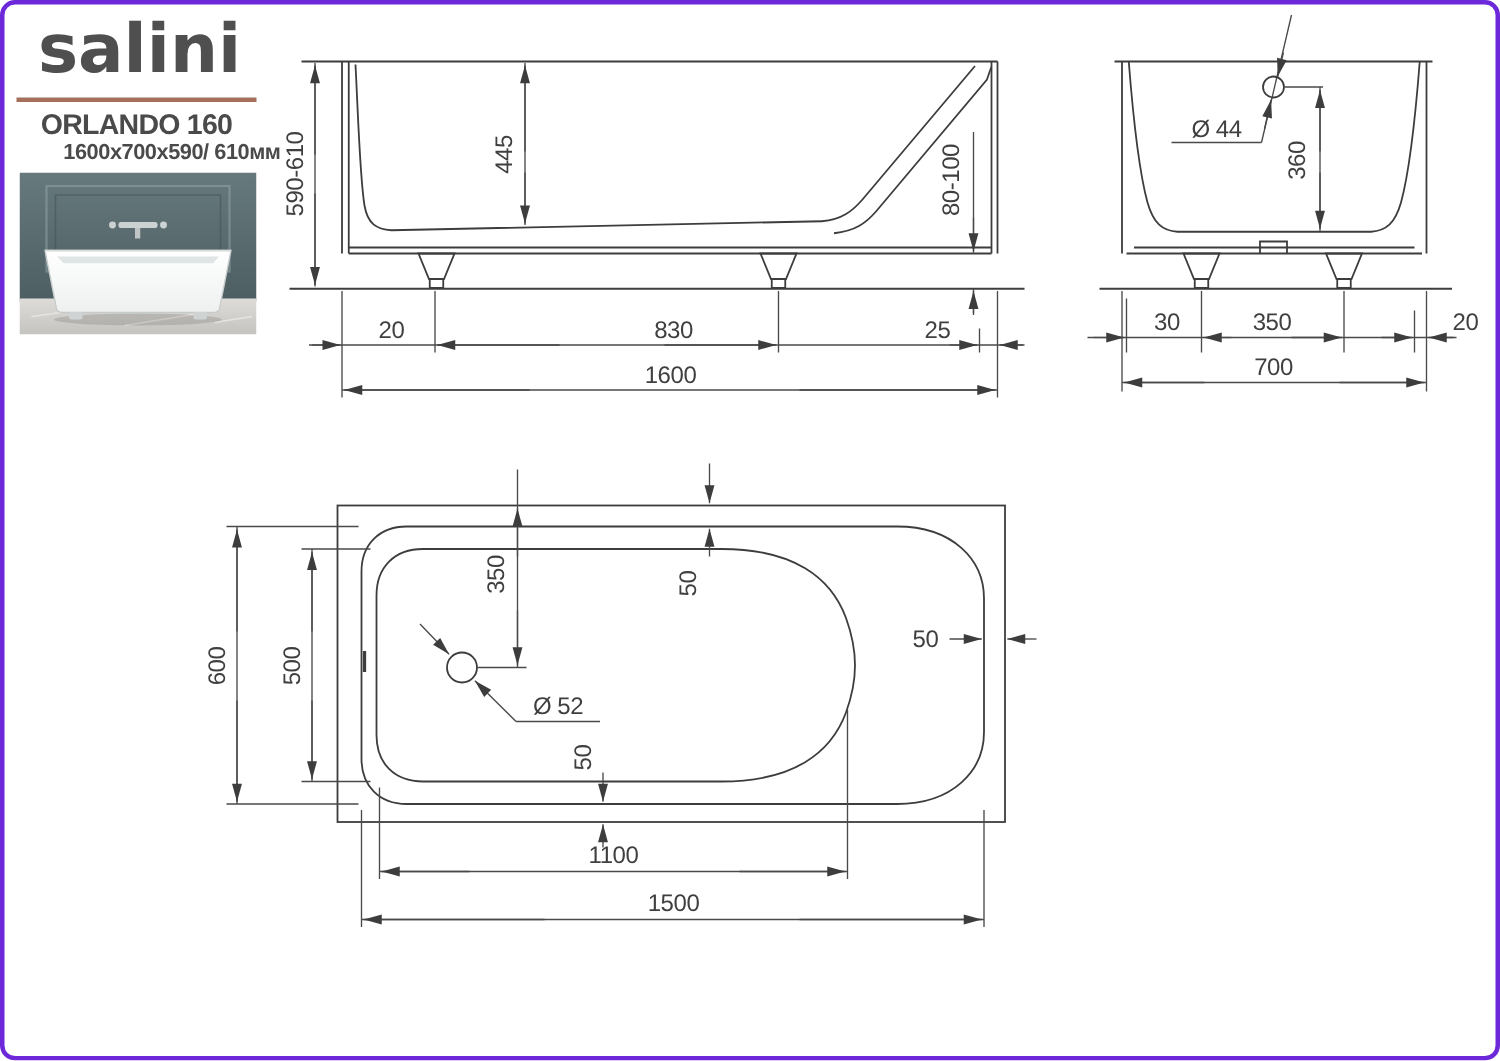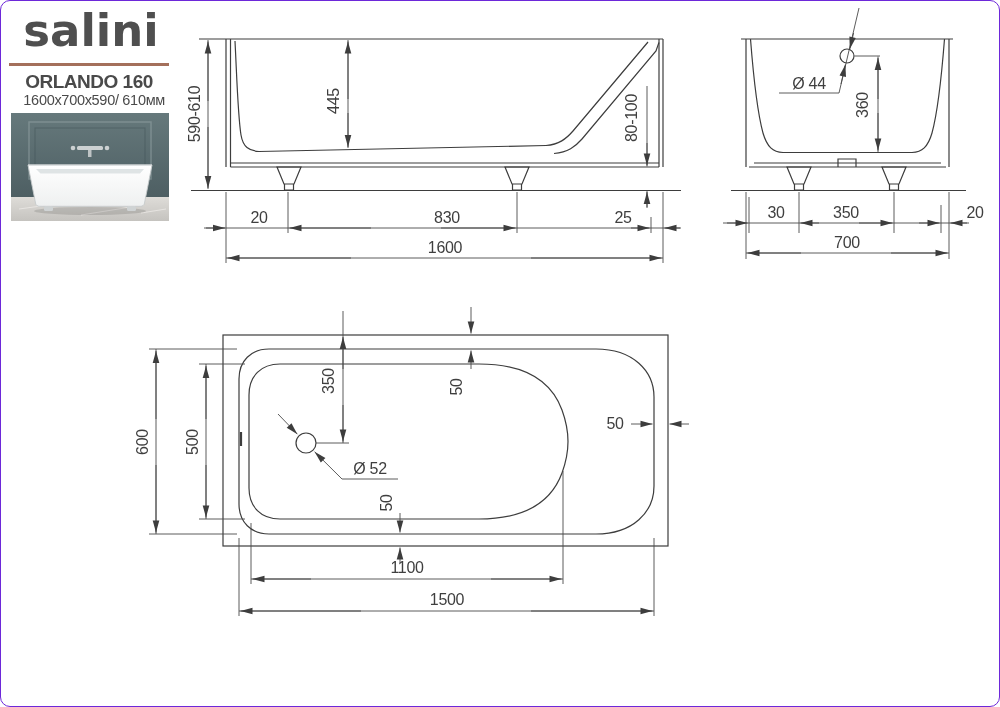--- a/index.html
+++ b/index.html
@@ -1,34 +1,34 @@
 <!DOCTYPE html>
 <html><head>
 <meta charset="utf-8">
 <style>
   html,body{margin:0;padding:0;background:#ffffff;}
   .page{
     position:relative;width:1000px;height:707px;background:#fff;
-    border:1px solid #6d28d9;border-radius:10px;box-sizing:border-box;
+    border:3px solid #6d28d9;border-radius:10px;box-sizing:border-box;
     overflow:hidden;font-family:"Liberation Sans",sans-serif;
   }
   .brand{position:absolute;left:0;top:0;width:178px;}
   .logo{
     position:absolute;left:12px;top:2px;width:156px;height:56px;
     font-family:"DejaVu Sans",sans-serif;font-weight:bold;font-size:45px;
     color:#4f4f4f;letter-spacing:0px;text-align:center;line-height:56px;
   }
   .divider{position:absolute;left:8px;top:62px;width:160px;height:3px;background:#a4705b;}
   .model{
     position:absolute;left:8px;top:70px;width:160px;text-align:center;
     font-weight:bold;font-size:19px;color:#4a4a4a;letter-spacing:-0.5px;white-space:nowrap;
   }
   .sizeline{
-    position:absolute;left:0;top:91px;width:164px;text-align:right;
-    font-weight:normal;font-size:14.5px;color:#4a4a4a;letter-spacing:-0.3px;white-space:nowrap;
+    position:absolute;left:20px;top:91px;width:164px;text-align:right;
+    font-weight:bold;font-size:14.5px;color:#4a4a4a;letter-spacing:-0.3px;white-space:nowrap;
   }
   .photo{position:absolute;left:10px;top:112px;width:158px;height:108px;}
   svg.drawing{position:absolute;left:0;top:0;width:1000px;height:707px;}
   .ln{stroke:#3d3d3d;stroke-width:1.2;fill:none;}
   .thin{stroke:#4a4a4a;stroke-width:0.9;fill:none;}
   .dim{
     font-family:"Liberation Sans",sans-serif;font-size:16px;fill:#3f3f3f;
     letter-spacing:-0.3px;
   }
   .dash{stroke:#3d3d3d;stroke-width:2.2;fill:none;}

